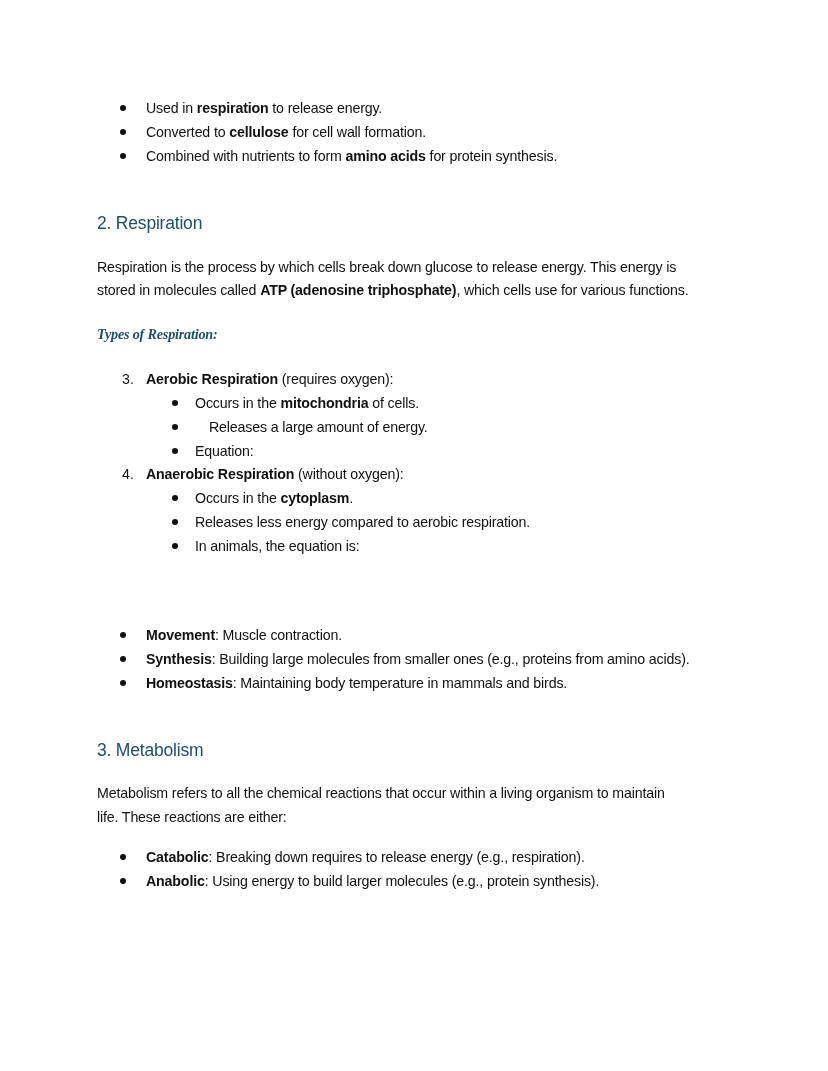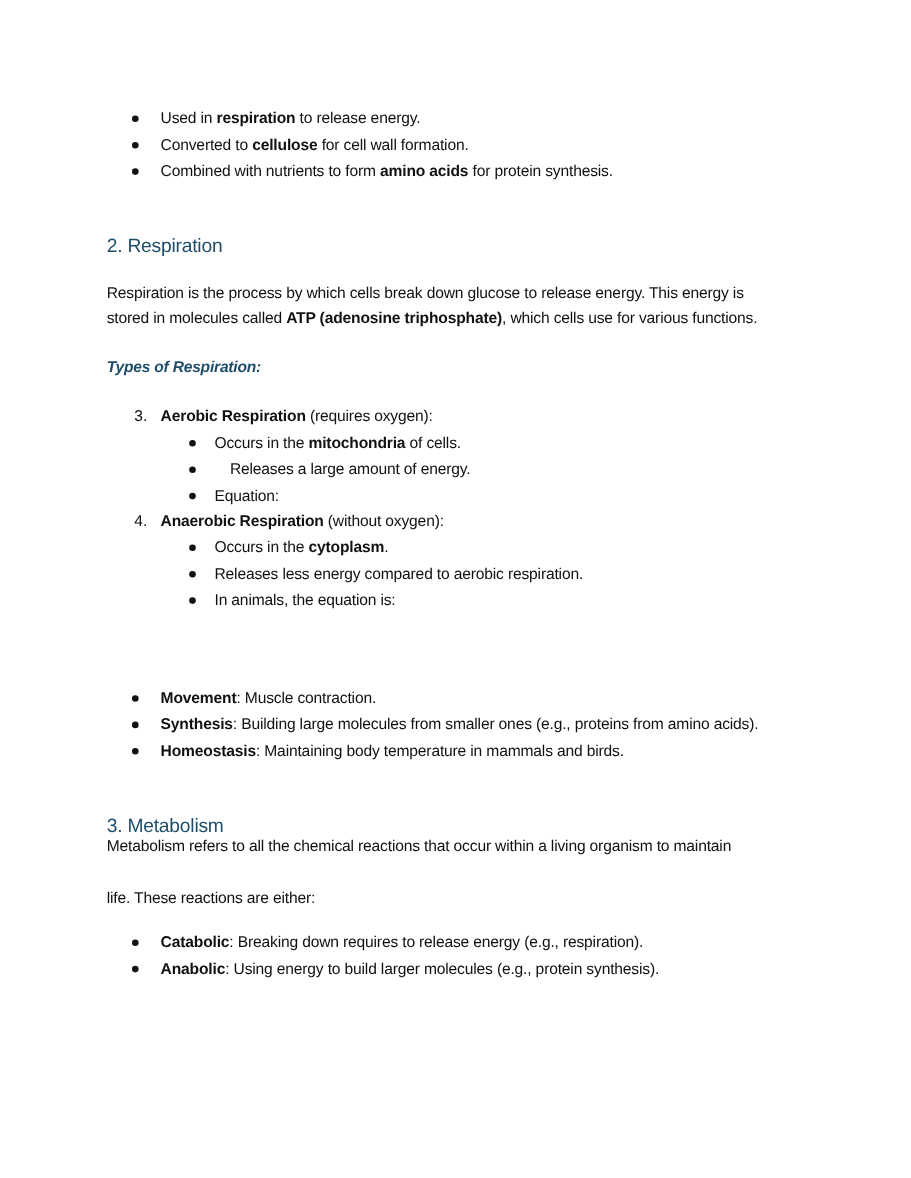--- a/index.html
+++ b/index.html
@@ -79,21 +79,21 @@
     </div>
   </div>
 
   <div class="h2" style="left:97px; top:211px;">2. Respiration</div>
 
   <div class="line" style="left:97px; top:280px;">
     <span>stored in molecules called </span><b>ATP (adenosine triphosphate)</b><span>, which cells use for various functions.</span>
   </div>
   <div class="line" style="left:97px; top:257px;">Respiration is the process by which cells break down glucose to release energy. This energy is</div>
 
-  <div class="h3" style="left:97px; top:324px;">Types of Respiration:</div>
+  <div class="h3" style="left:97px; top:324px;font-family:Liberation Serif, serif;">Types of Respiration:</div>
 
   <div>
     <div class="num" style="left:122px; top:369px;">3.</div>
     <div class="line" style="left:146px; top:369px;">
       <b>Aerobic Respiration</b><span> (requires oxygen):</span>
     </div>
 
     <span class="bullet" style="left:172px; top:400px;"></span>
     <div class="line" style="left:195px; top:393px;">
       <span>Occurs in the </span><b>mitochondria</b><span> of cells.</span>
@@ -137,21 +137,21 @@
     </div>
 
     <span class="bullet" style="left:120px; top:680px;"></span>
     <div class="line" style="left:146px; top:673px;">
       <b>Homeostasis</b><span>: Maintaining body temperature in mammals and birds.</span>
     </div>
   </div>
 
   <div class="h2" style="left:97px; top:738px;">3. Metabolism</div>
 
-  <div class="line" style="left:97px; top:760px;">Metabolism refers to all the chemical reactions that occur within a living organism to maintain</div>
+  <div class="line" style="left:97px; top:783px;">Metabolism refers to all the chemical reactions that occur within a living organism to maintain</div>
   <div class="line" style="left:97px; top:807px;text-align:center;">life. These reactions are either:</div>
 
   <div>
     <span class="bullet" style="left:120px; top:854px;"></span>
     <div class="line" style="left:146px; top:847px;">
       <b>Catabolic</b><span>: Breaking down requires to release energy (e.g., respiration).</span>
     </div>
 
     <span class="bullet" style="left:120px; top:878px;"></span>
     <div class="line" style="left:146px; top:871px;">

